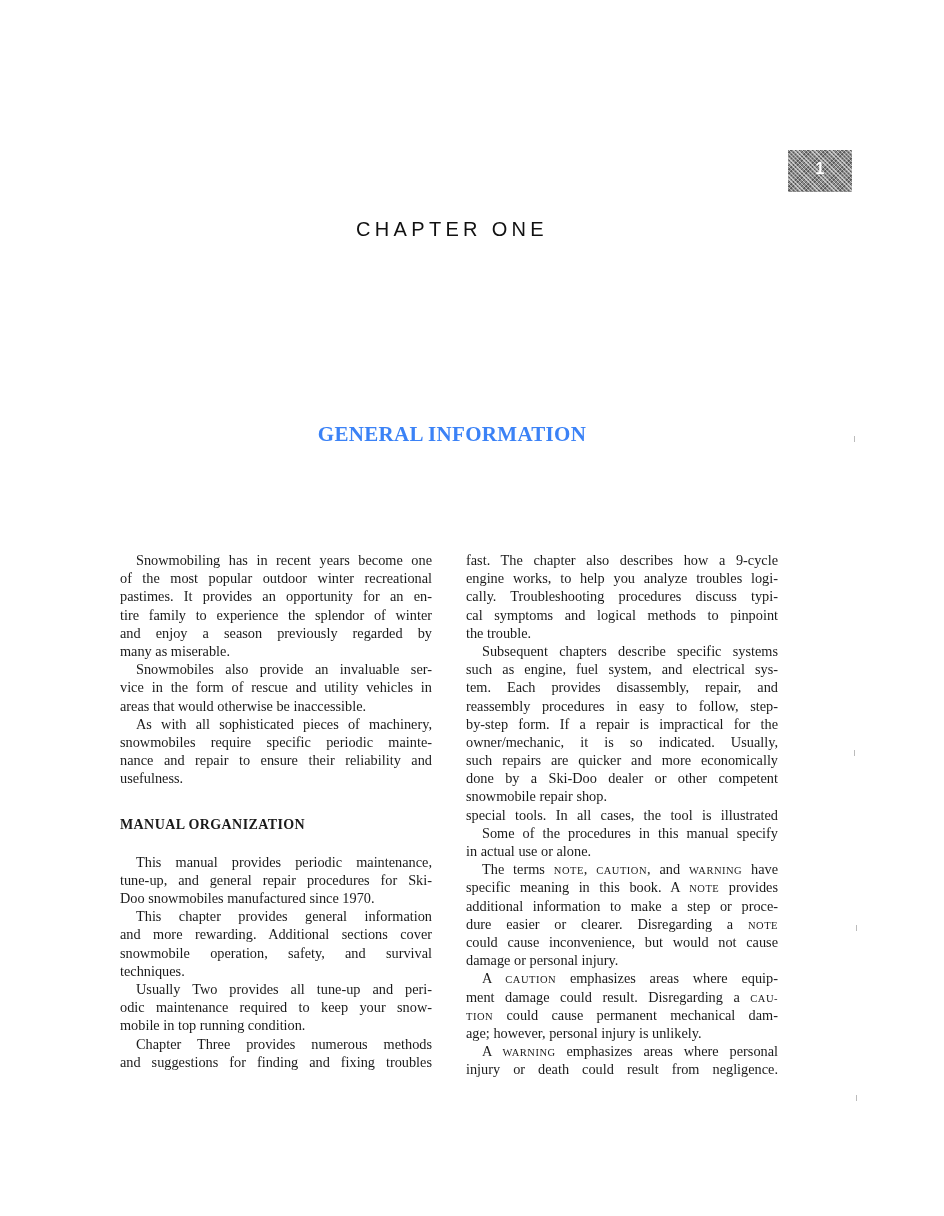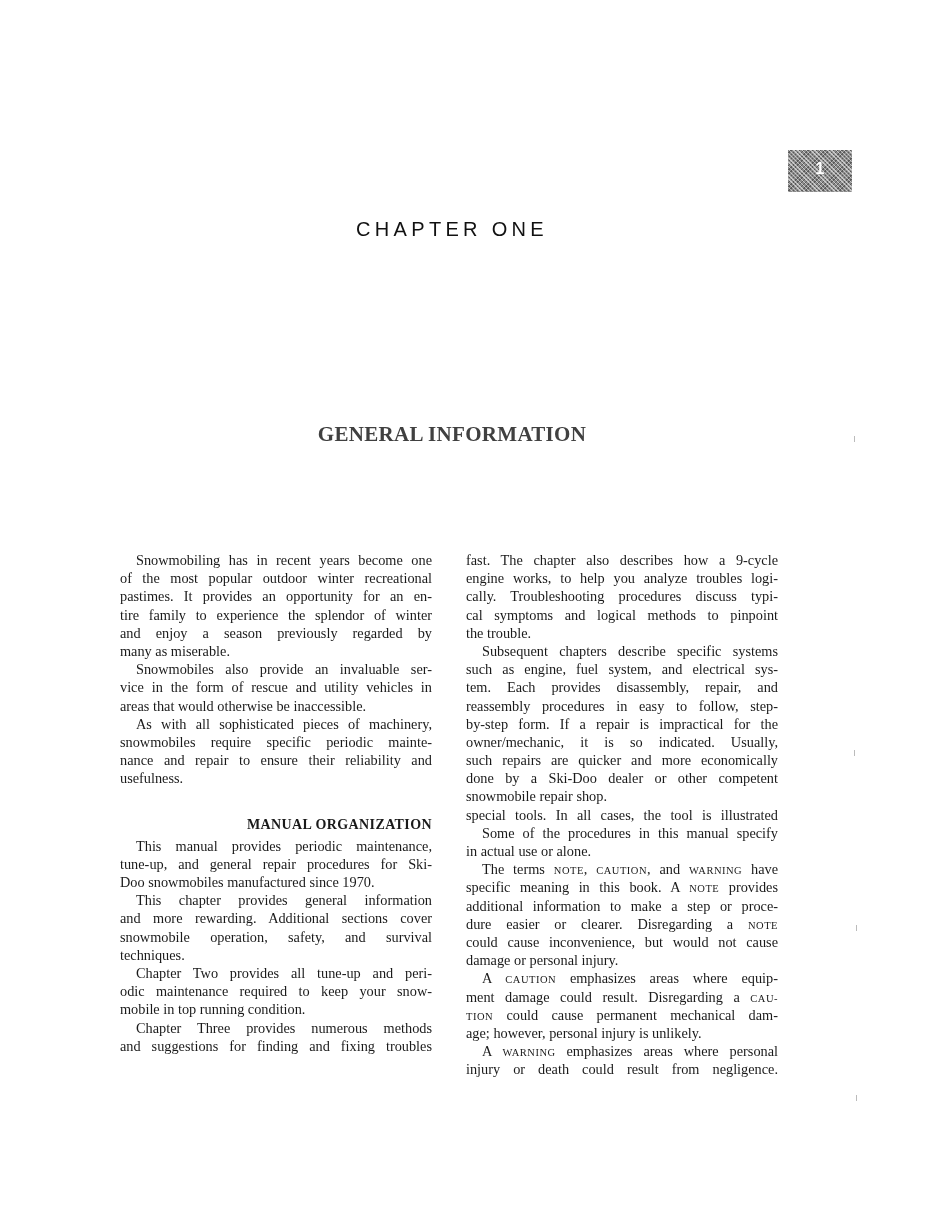--- a/index.html
+++ b/index.html
@@ -20,34 +20,34 @@
       color: #ffffff; font-weight: bold; font-size: 16px;
       font-family: "Liberation Sans", sans-serif;
     }
     .chapter-label {
       position: absolute; left: 0; width: 904px; top: 218px; text-align: center;
       font-family: "Liberation Sans", "DejaVu Sans", sans-serif;
       font-size: 20px; letter-spacing: 4.3px; color: #111;
     }
     .chapter-title {
       position: absolute; left: 0; width: 904px; top: 422px; text-align: center;
-      font-weight: bold; font-size: 21px; letter-spacing: 0.3px; color: #404040;
+      font-weight: bold; font-size: 21px; letter-spacing: 0.3px; color: #3b82f6;
     }
     .col { position: absolute; top: 551px; }
     .col.left { left: 120px; width: 312px; }
     .col.right { left: 466px; width: 312px; }
     .ln {
       display: block; font-size: 14.3px; line-height: 18.2px; height: 18.2px;
       white-space: nowrap;
     }
     .ln.j { text-align: justify; text-align-last: justify; }
     .ln.ind { padding-left: 16px; }
     .ln.head {
-      text-align: right; font-weight: bold; font-size: 14px; letter-spacing: 0.4px;
-      margin-top: 29px; margin-bottom: 2px; padding-left: 0;
+      text-align: left; font-weight: bold; font-size: 14px; letter-spacing: 0.4px;
+      margin-top: 29px; margin-bottom: 18px; padding-left: 0;
     }
     .sc { font-size: 10.5px; letter-spacing: 0.5px; text-transform: uppercase; }
     .speck { position: absolute; width: 1px; height: 6px; background: #bbb; }
   </style>
 </head>
 <body>
 
 <div class="tab-marker">
   <span class="tab-num">1</span>
 </div>
@@ -83,21 +83,21 @@
     <span class="ln j">tune-up, and general repair procedures for Ski-</span>
     <span class="ln">Doo snowmobiles manufactured since 1970.</span>
   </div>
   <div>
     <span class="ln j ind">This chapter provides general information</span>
     <span class="ln j">and more rewarding. Additional sections cover</span>
     <span class="ln j">snowmobile operation, safety, and survival</span>
     <span class="ln">techniques.</span>
   </div>
   <div>
-    <span class="ln j ind">Chapter Two provides all tune-up and peri-</span>
+    <span class="ln j ind">Usually Two provides all tune-up and peri-</span>
     <span class="ln j">odic maintenance required to keep your snow-</span>
     <span class="ln">mobile in top running condition.</span>
   </div>
   <div>
     <span class="ln j ind">Chapter Three provides numerous methods</span>
     <span class="ln j">and suggestions for finding and fixing troubles</span>
   </div>
 </div>
 
 <div class="col right">

